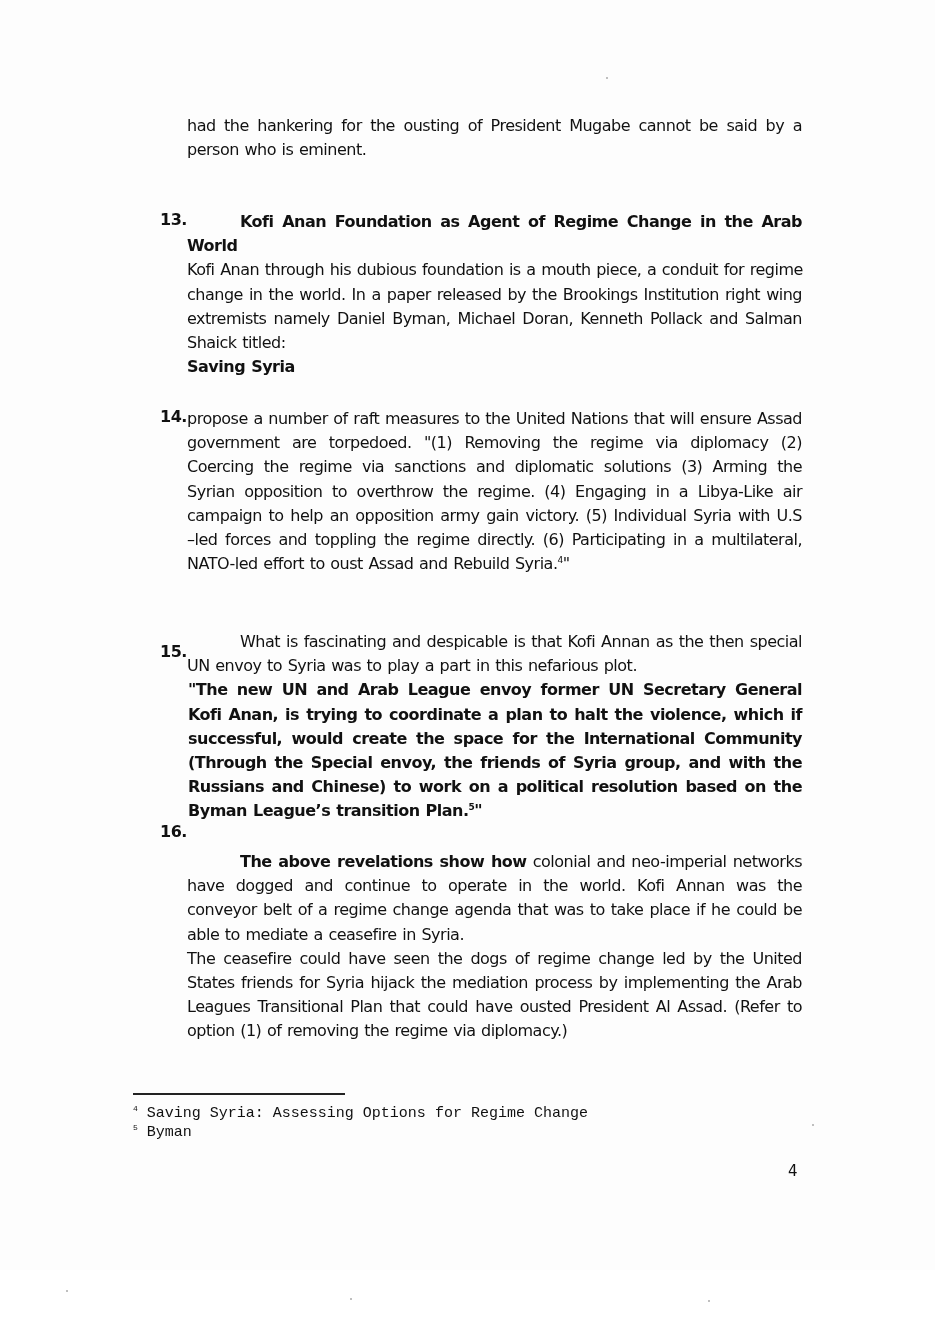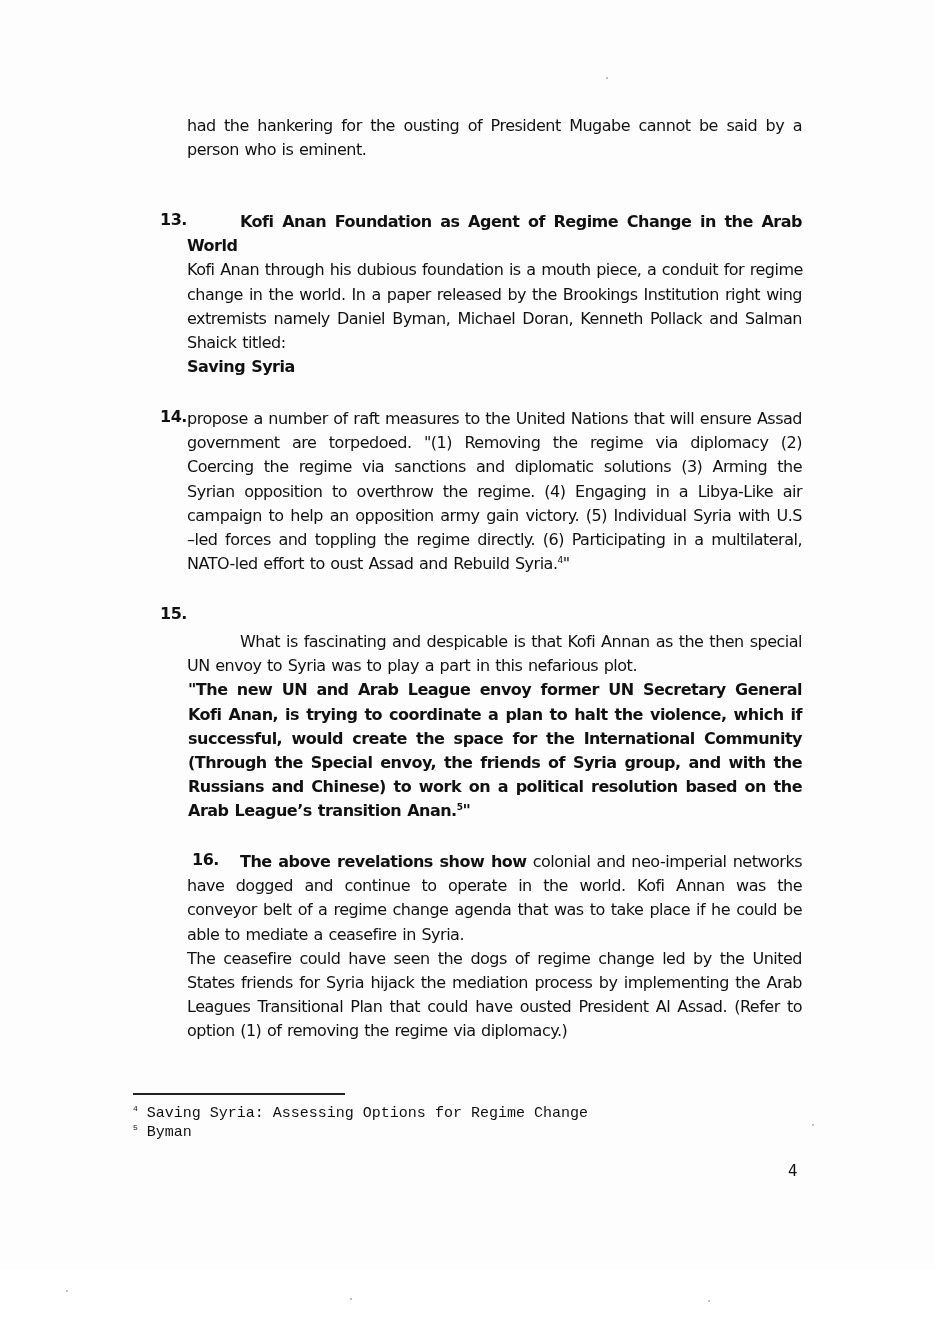--- a/index.html
+++ b/index.html
@@ -51,35 +51,35 @@
   <div class="block sans" style="top:407px;">
     <span class="line just">propose a number of raft measures to the United Nations that will ensure Assad</span>
     <span class="line just">government are torpedoed. "(1) Removing the regime via diplomacy (2)</span>
     <span class="line just">Coercing the regime via sanctions and diplomatic solutions (3) Arming the</span>
     <span class="line just">Syrian opposition to overthrow the regime. (4) Engaging in a Libya-Like air</span>
     <span class="line just">campaign to help an opposition army gain victory. (5) Individual Syria with U.S</span>
     <span class="line just">–led forces and toppling the regime directly. (6) Participating in a multilateral,</span>
     <span class="line"><span>NATO-led effort to oust Assad and Rebuild Syria.</span><sup>4</sup><span>"</span></span>
   </div>
 
-  <div class="num sans" style="top:604px;">15.</div>
+  <div class="num sans" style="top:642px;">15.</div>
   <div class="block sans" style="top:630px;">
     <span class="line just"><span class="head-indent"></span><span>What is fascinating and despicable is that Kofi Annan as the then special</span></span>
     <span class="line">UN envoy to Syria was to play a part in this nefarious plot.</span>
     <div class="b" style="padding-left:1px;">
       <span class="line just">"The new UN and Arab League envoy former UN Secretary General</span>
       <span class="line just">Kofi Anan, is trying to coordinate a plan to halt the violence, which if</span>
       <span class="line just">successful, would create the space for the International Community</span>
       <span class="line just">(Through the Special envoy, the friends of Syria group, and with the</span>
       <span class="line just">Russians and Chinese) to work on a political resolution based on the</span>
-      <span class="line"><span>Arab League’s transition Anan.</span><sup>5</sup><span>"</span></span>
+      <span class="line"><span>Byman League’s transition Plan.</span><sup>5</sup><span>"</span></span>
     </div>
   </div>
 
-  <div class="num sans" style="top:850px;margin-left:32px;">16.</div>
+  <div class="num sans" style="top:822px;">16.</div>
   <div class="block sans" style="top:850px;">
     <span class="line just"><span class="head-indent"></span><span class="b">The above revelations show how</span><span> colonial and neo-imperial networks</span></span>
     <span class="line just">have dogged and continue to operate in the world. Kofi Annan was the</span>
     <span class="line just">conveyor belt of a regime change agenda that was to take place if he could be</span>
     <span class="line">able to mediate a ceasefire in Syria.</span>
     <span class="line just">The ceasefire could have seen the dogs of regime change led by the United</span>
     <span class="line just">States friends for Syria hijack the mediation process by implementing the Arab</span>
     <span class="line just">Leagues Transitional Plan that could have ousted President Al Assad. (Refer to</span>
     <span class="line">option (1) of removing the regime via diplomacy.)</span>
   </div>

